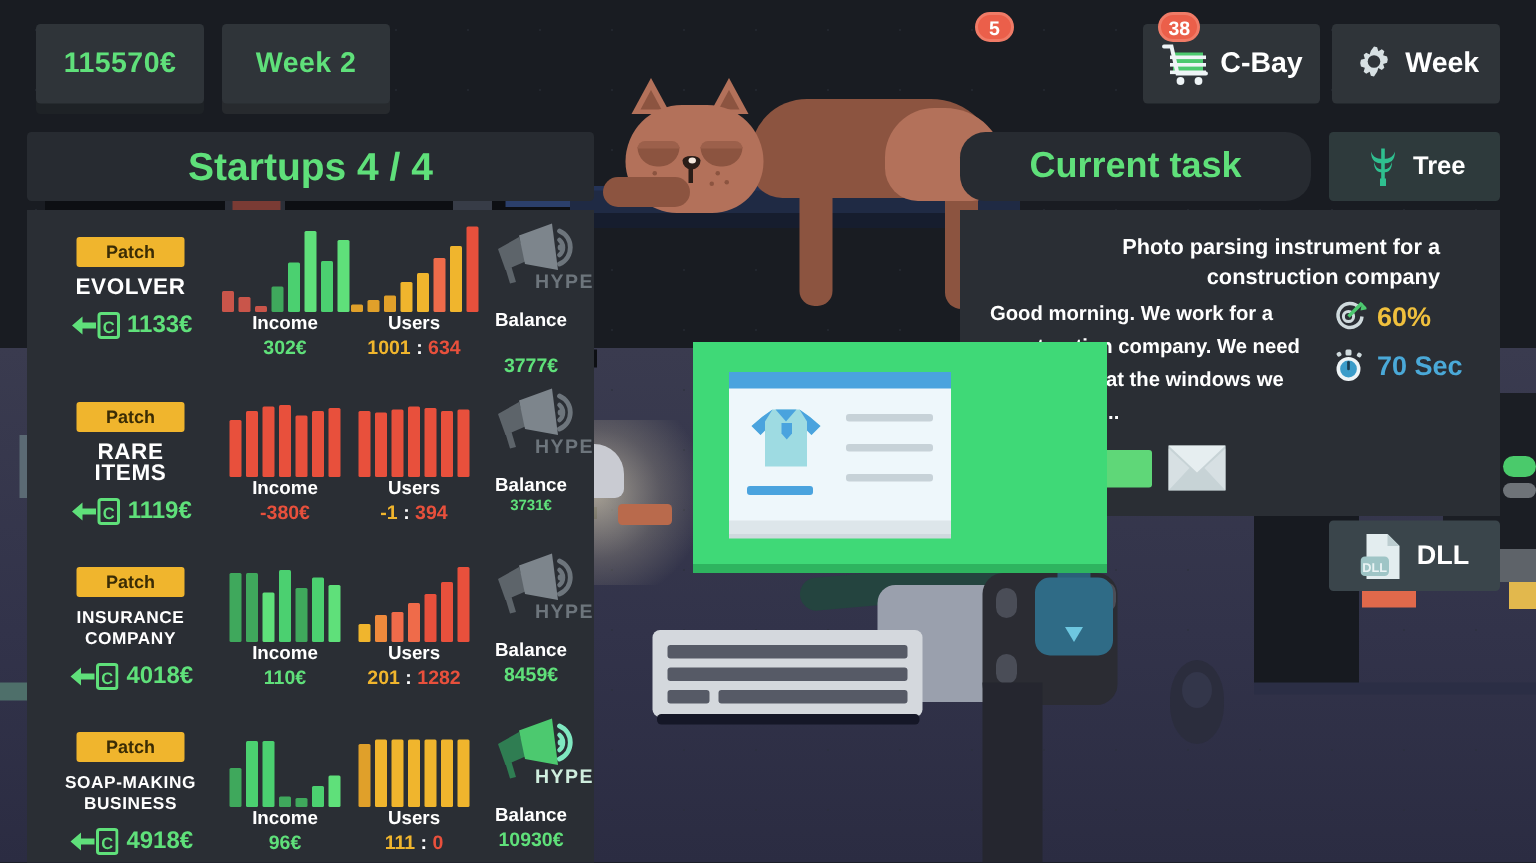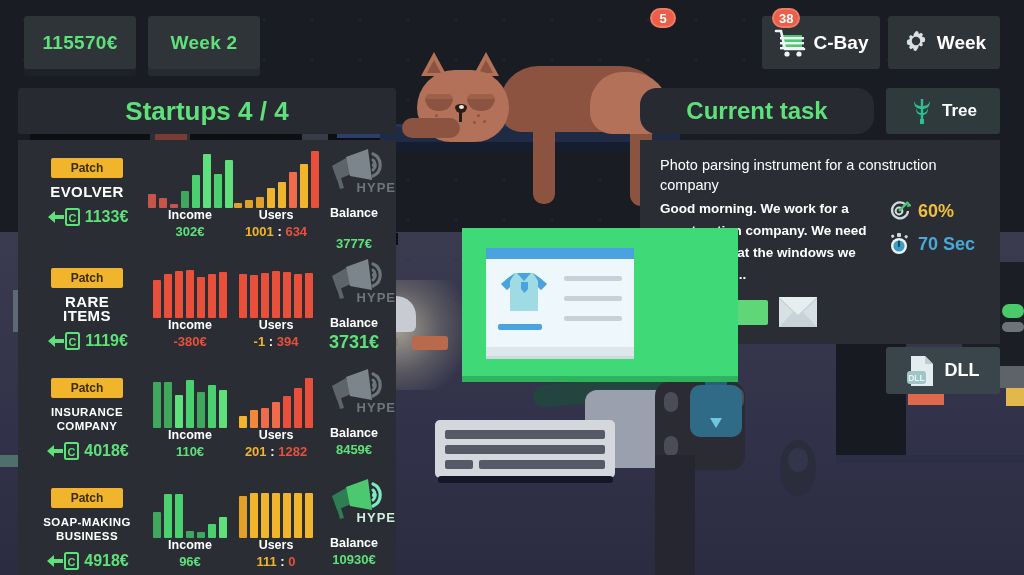--- a/index.html
+++ b/index.html
@@ -118,21 +118,21 @@
   .metric .mval { font-size:13px; font-weight:bold; margin-top:2px; }
   .bars { height:62px; display:flex; align-items:flex-end; justify-content:center; gap:3px; }
   .bar { width:8px; border-radius:1px; }
 
   .hypewrap { position:absolute; width:96px; text-align:center; }
   .hype-text { position:absolute; right:6px; top:34px; font-size:13px; font-weight:bold;
                letter-spacing:1px; }
 
   
   .taskpanel { position:absolute; left:640px; top:140px; width:360px; height:204px; background:#2a2e34; }
-  .tasktitle { color:#fff; font-weight:normal; font-size:14.5px; line-height:20px; }
+  .tasktitle { color:#fff; font-weight:bold; font-size:14.5px; line-height:20px;text-align:right; }
   .taskbody { color:#fff; font-weight:bold; font-size:13.5px; line-height:22px; }
   .taskstat { display:flex; align-items:center; gap:7px; font-weight:bold; font-size:18px; }
   .editbtn { position:absolute; left:20px; top:160px; width:108px; height:25px; background:#5fd778;
              border-radius:2px; color:#fff; font-size:13px; font-weight:bold;
              display:flex; align-items:center; justify-content:center; }
   .mailbtn { position:absolute; left:139px; top:157px; width:38px; height:30px; background:#c7d3d6; }
 
   
   .greencard { position:absolute; left:462px; top:228px; width:276px; height:148px; background:#3fd977; }
   .greencard-shadow { position:absolute; left:462px; top:372px; width:276px; height:10px; background:#2eb45f; }
@@ -401,21 +401,21 @@
     <path d="M6 19 L20 11 L25 27 L11 33 Z" fill="#5d646a"></path>
     <path d="M20 10 L42 2 L46 33 L24 29 Z" fill="#7d858c"></path>
     <path d="M11 32 L14 42 L18 41 L15 31 Z" fill="#5d646a"></path>
     <path d="M47 7 a12 12 0 0 1 0 22" stroke="#6d757c" stroke-width="3.2" fill="none" stroke-linecap="round"></path>
     <path d="M47 13 a6.5 6.5 0 0 1 0 10" stroke="#6d757c" stroke-width="3" fill="none" stroke-linecap="round"></path>
     <circle cx="48" cy="18" r="2.2" fill="#6d757c"></circle>
   </svg>
         <span class="hype-text" style="color:#6d757c;">HYPE</span>
       </div>
       <div class="mlabel" style="color:#fff;font-size:12.5px;font-weight:bold;margin-top:8px;">Balance</div>
-      <div class="mval" style="color:#5fe07a;font-size:18px;font-weight:bold;margin-top:2px;">3731€</div>
+      <div class="mval" style="color:#5fe07a;font-size:10px;font-weight:bold;margin-top:2px;">3731€</div>
     </div>
   </div>
       <div class="srow" style="top: 220px;">
     <div class="srow-name">
       <div class="patch">Patch</div>
       <div class="sname" style="font-size:11.5px;line-height:14px;">INSURANCE<br>COMPANY</div>
       <div class="smoney">
         <svg width="34" height="20" viewBox="0 0 34 20">
   <path d="M2 10 L9 4 V8 H18 V12 H9 V16 Z" fill="#5fe07a"></path>
   <rect x="20" y="2" width="13" height="16" rx="1.5" stroke="#5fe07a" stroke-width="2" fill="none"></rect>

